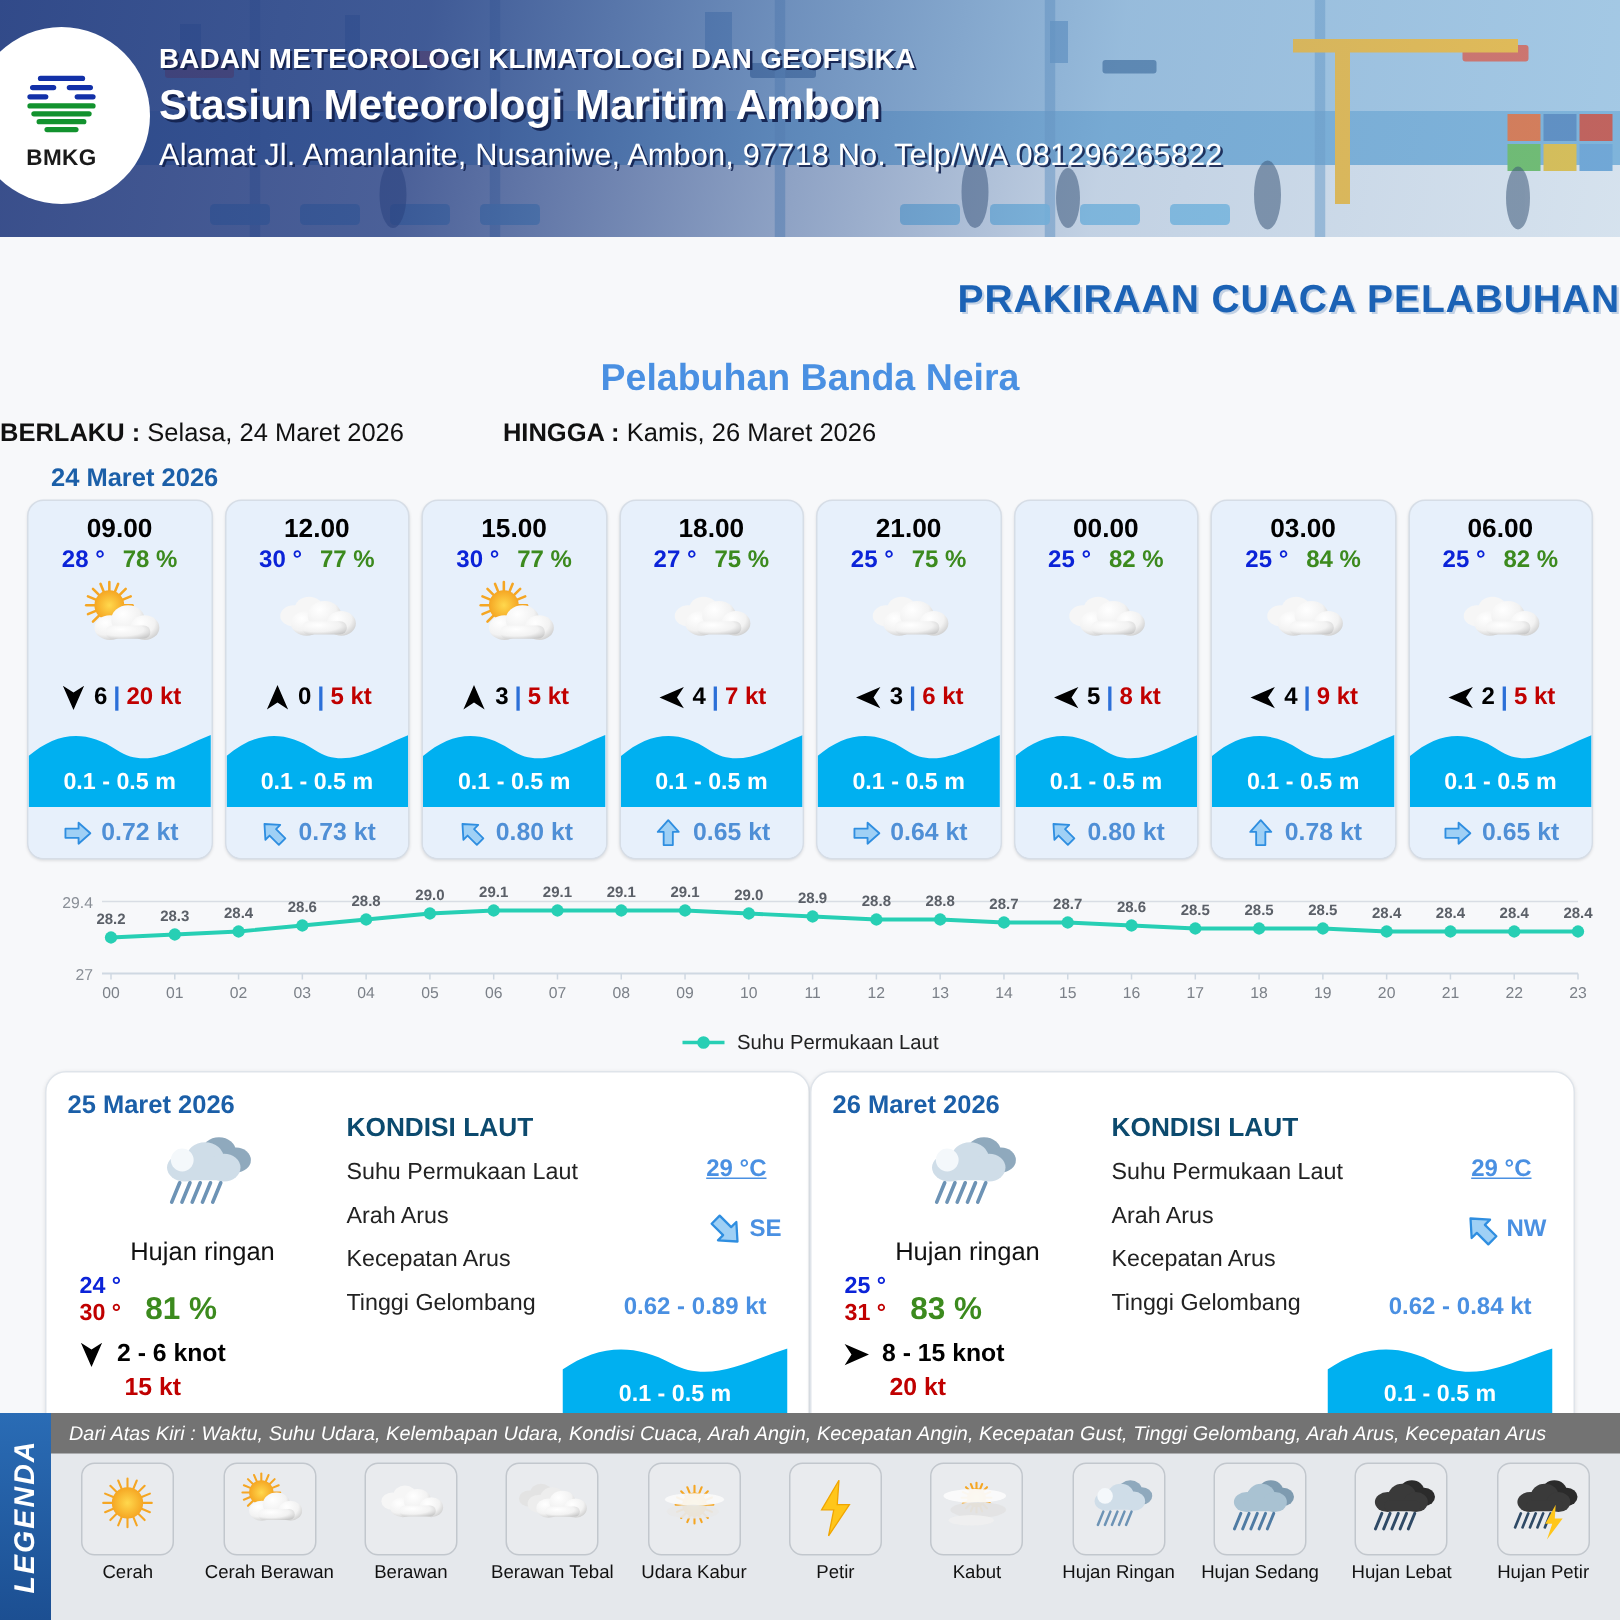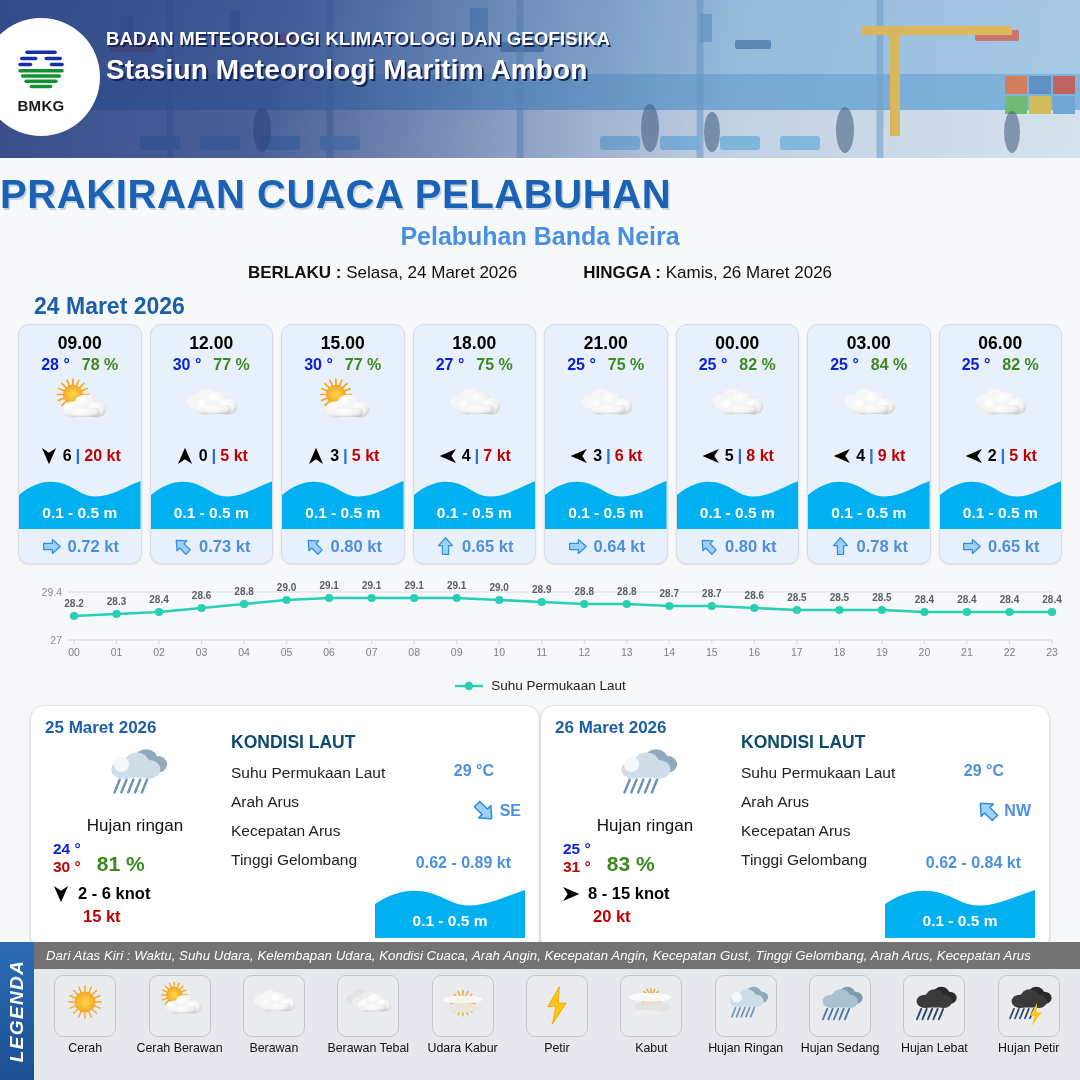--- a/index.html
+++ b/index.html
@@ -46,38 +46,38 @@
     color: #fff; font-size: 28px; font-weight: bold; margin-top: 4px; letter-spacing: .1px;
     text-shadow: 2px 2px 0 rgba(20,35,80,.95);
   }
   .bt-3 {
     color: #fff; font-size: 20.5px; margin-top: 6px; letter-spacing: .1px;
     text-shadow: 1.6px 1.6px 0 rgba(20,35,80,.9);
   }
 
   
   .title-main {
-    text-align: left; margin-top: 14px;
-    font-size: 40px; font-weight: bold; color: #1b62b5;
+    text-align: right; margin-top: 26px;
+    font-size: 26px; font-weight: bold; color: #1b62b5;
     letter-spacing: .6px;
     text-shadow: 1.5px 1.5px 0 rgba(190,205,225,.9);
     font-stretch: condensed;
   }
   .title-sub {
-    text-align: center; margin-top: 5px;
+    text-align: center; margin-top: 23px;
     font-size: 25px; font-weight: bold; color: #4a90e2;
   }
   .validity {
-    display: flex; justify-content: center; gap: 66px;
+    display: flex; justify-content: flex-start; gap: 66px;
     margin-top: 12px; font-size: 17px; color: #111;
   }
   .validity b { font-weight: bold; }
   .date-head {
     margin: 10px 0 4px 34px;
-    font-size: 23px; font-weight: bold; color: #1b5fa8;
+    font-size: 17px; font-weight: bold; color: #1b5fa8;
   }
 
   
   .cards { display: flex; gap: 8px; padding: 0 18px; }
   .card {
     width: 128px; background: #e7f0fb;
     border: 1px solid #d6dde6; border-radius: 11px;
     overflow: hidden; position: relative;
     box-shadow: 0 1px 2px rgba(0,0,0,.10);
   }
@@ -135,21 +135,21 @@
   .dt-hum { font-size: 21px; font-weight: bold; color: #3c8a1e; }
   .day-wind { display: flex; align-items: center; gap: 7px; margin-top: 8px; padding-left: 6px; }
   .dw-range { font-size: 16.5px; font-weight: bold; color: #000; }
   .dw-gust { font-size: 16.5px; font-weight: bold; color: #c00000; margin: 3px 0 0 38px; }
   .day-right { flex: 1; position: relative; padding-left: 6px; }
   .kl-title { font-size: 17.5px; font-weight: bold; color: #0c4a6e; margin-top: 14px; }
   .kl-row { font-size: 15.5px; color: #222; margin-top: 11px; }
   .kl-val {
     position: absolute; font-size: 16px; font-weight: bold; color: #4a90e2;
   }
-  .kl-sst { right: 31px; top: 44px; }
+  .kl-sst { right: 14px; top: 44px; text-decoration: underline; }
   .kl-cur { right: 4px; top: 80px; display: flex; align-items: center; gap: 3px; }
   .kl-spd { right: 14px; top: 136px; }
   .kl-wave { position: absolute; right: 0px; bottom: 2px; width: 150px; height: 56px; }
   .kl-wave-lbl {
     position: absolute; left: 0; right: 0; bottom: 8px; text-align: center;
     font-size: 15.5px; font-weight: bold; color: #fff; z-index: 2;
   }
 
   
   .legend-area {
@@ -260,20 +260,21 @@
         <rect x="13" y="45" width="38" height="4" rx="2"></rect>
         <rect x="19" y="51" width="26" height="4" rx="2"></rect>
       </g>
     </svg>
     <div class="logo-text">BMKG</div>
   </div>
 
   <div class="banner-text">
     <div class="bt-1">BADAN METEOROLOGI KLIMATOLOGI DAN GEOFISIKA</div>
     <div class="bt-2">Stasiun Meteorologi Maritim Ambon</div>
+    <div class="bt-3">Alamat Jl. Amanlanite, Nusaniwe, Ambon, 97718   No. Telp/WA  081296265822</div>
   </div>
 </div>
 
 <div class="title-main">PRAKIRAAN CUACA PELABUHAN</div>
 <div class="title-sub">Pelabuhan Banda Neira</div>
 <div class="validity">
   <div>
     <b>BERLAKU :</b>
     <span>Selasa, 24 Maret 2026</span>
   </div>

